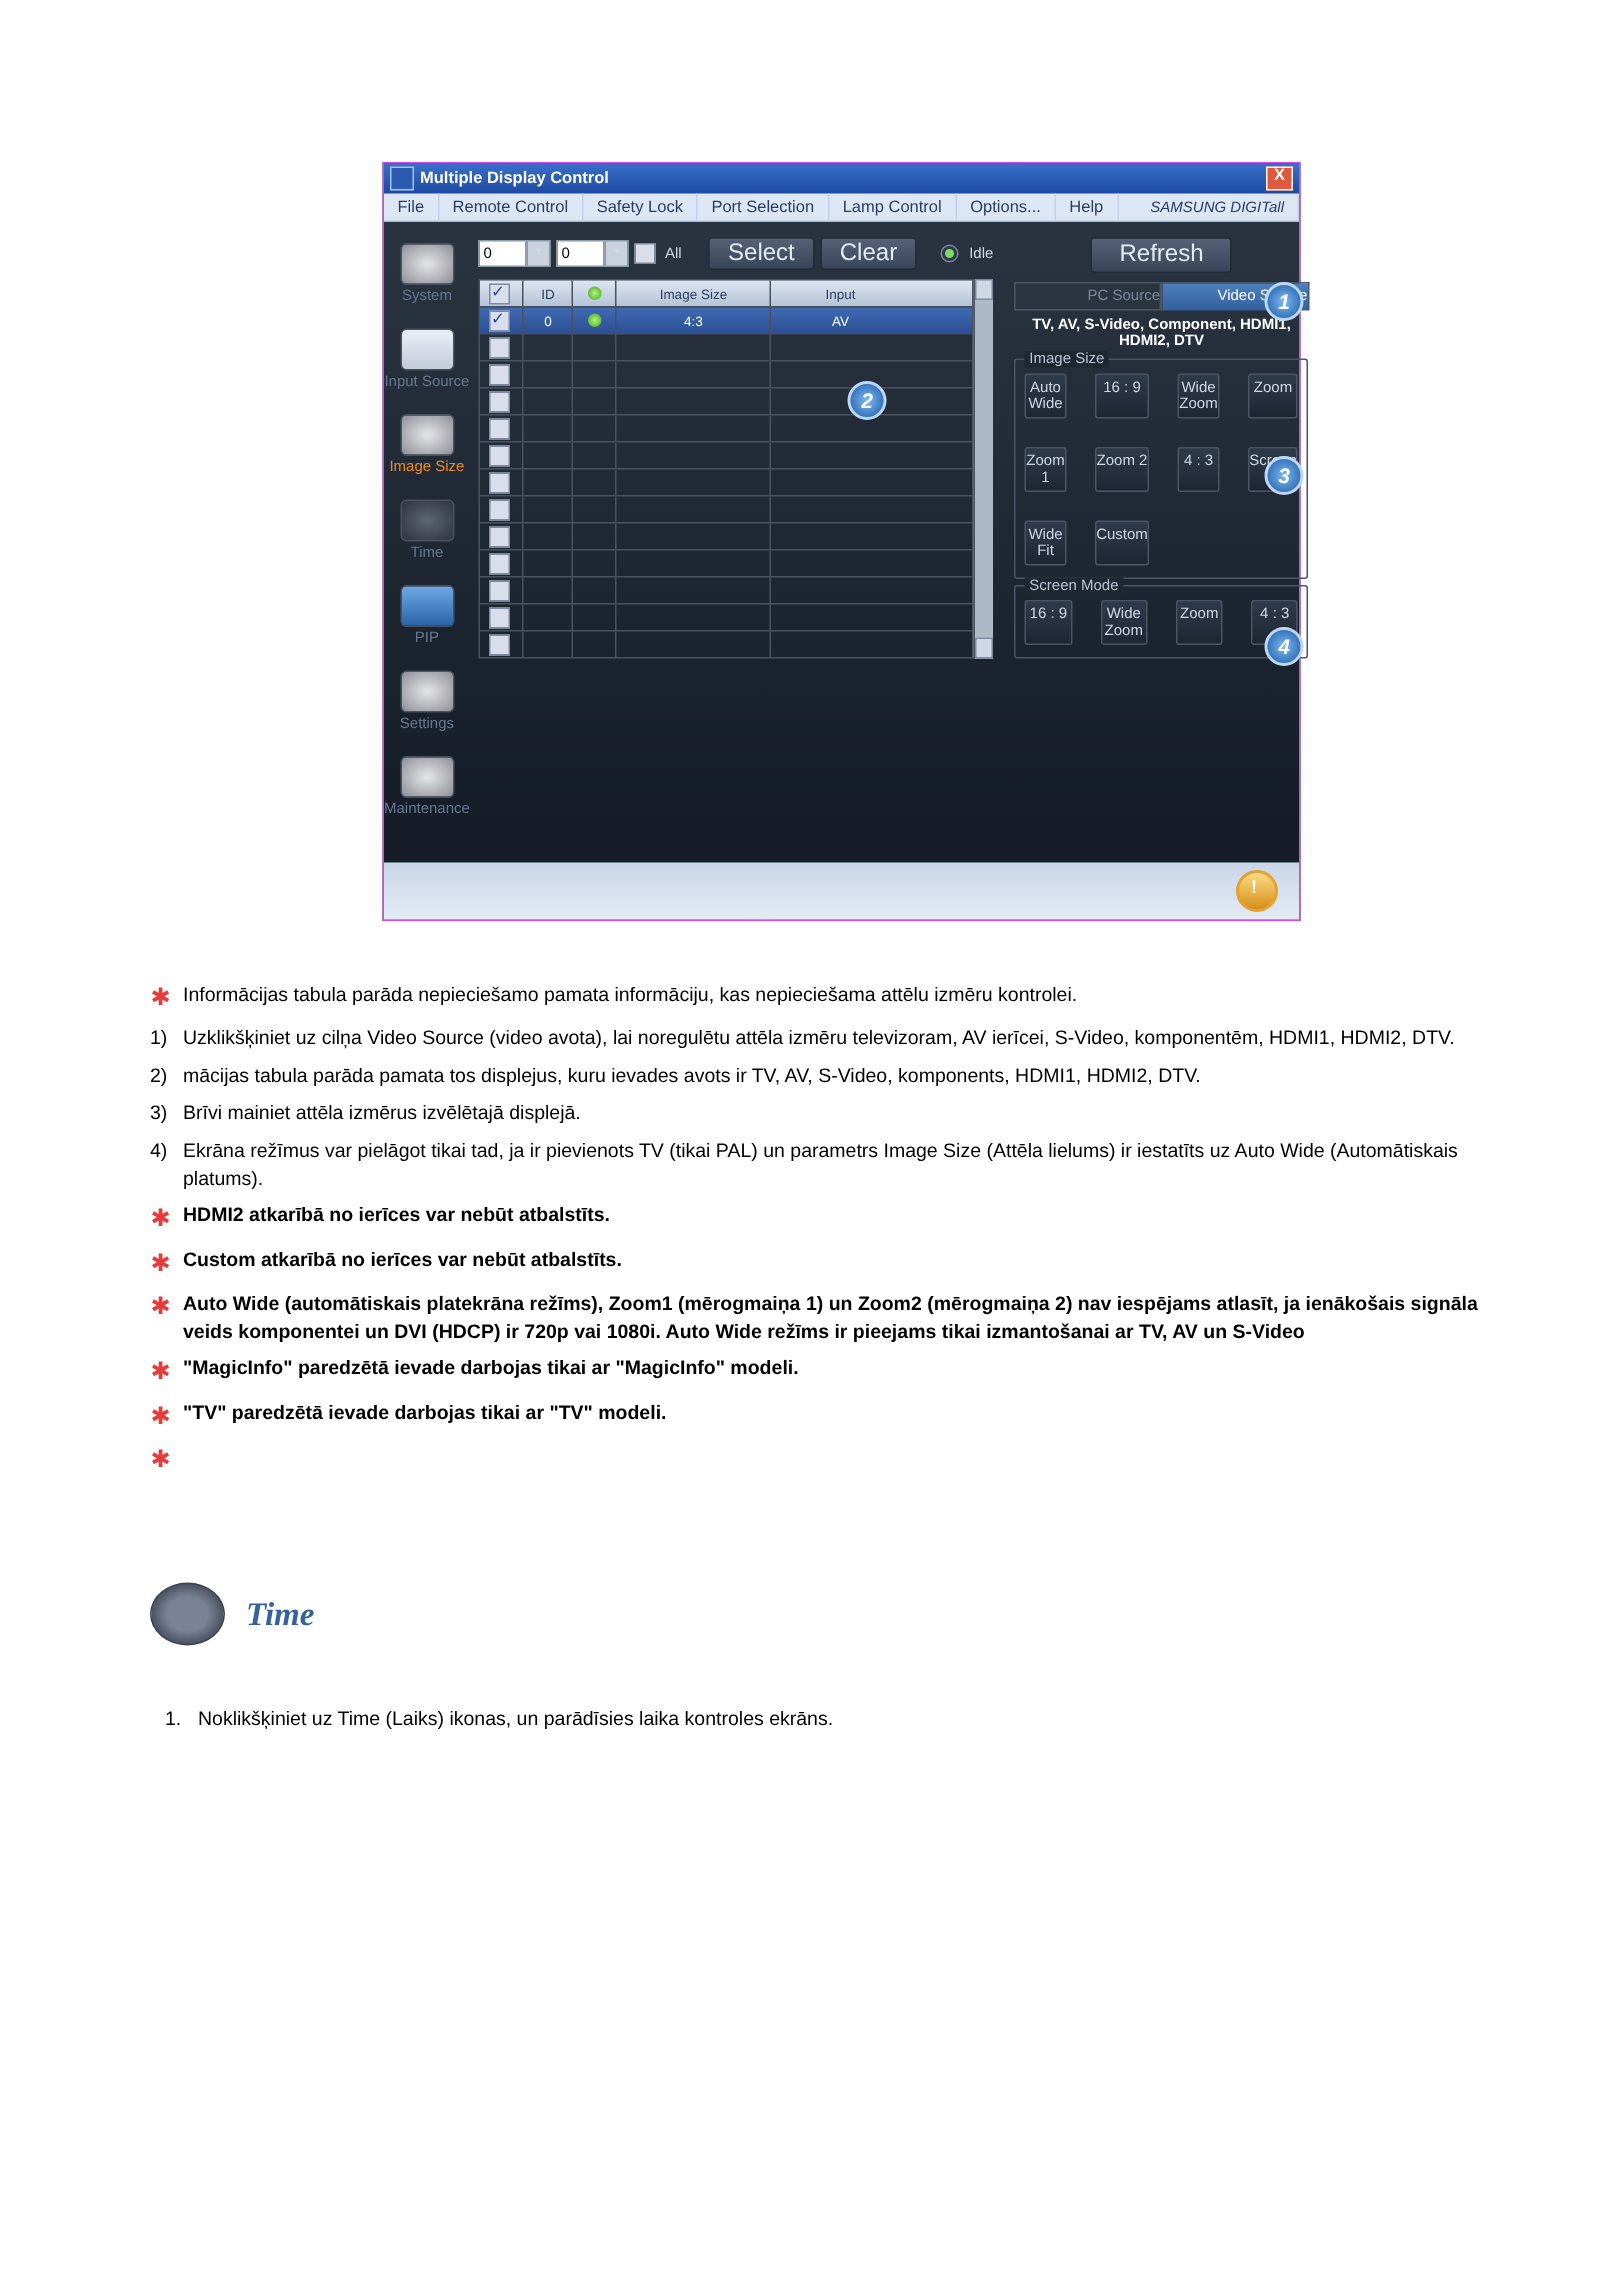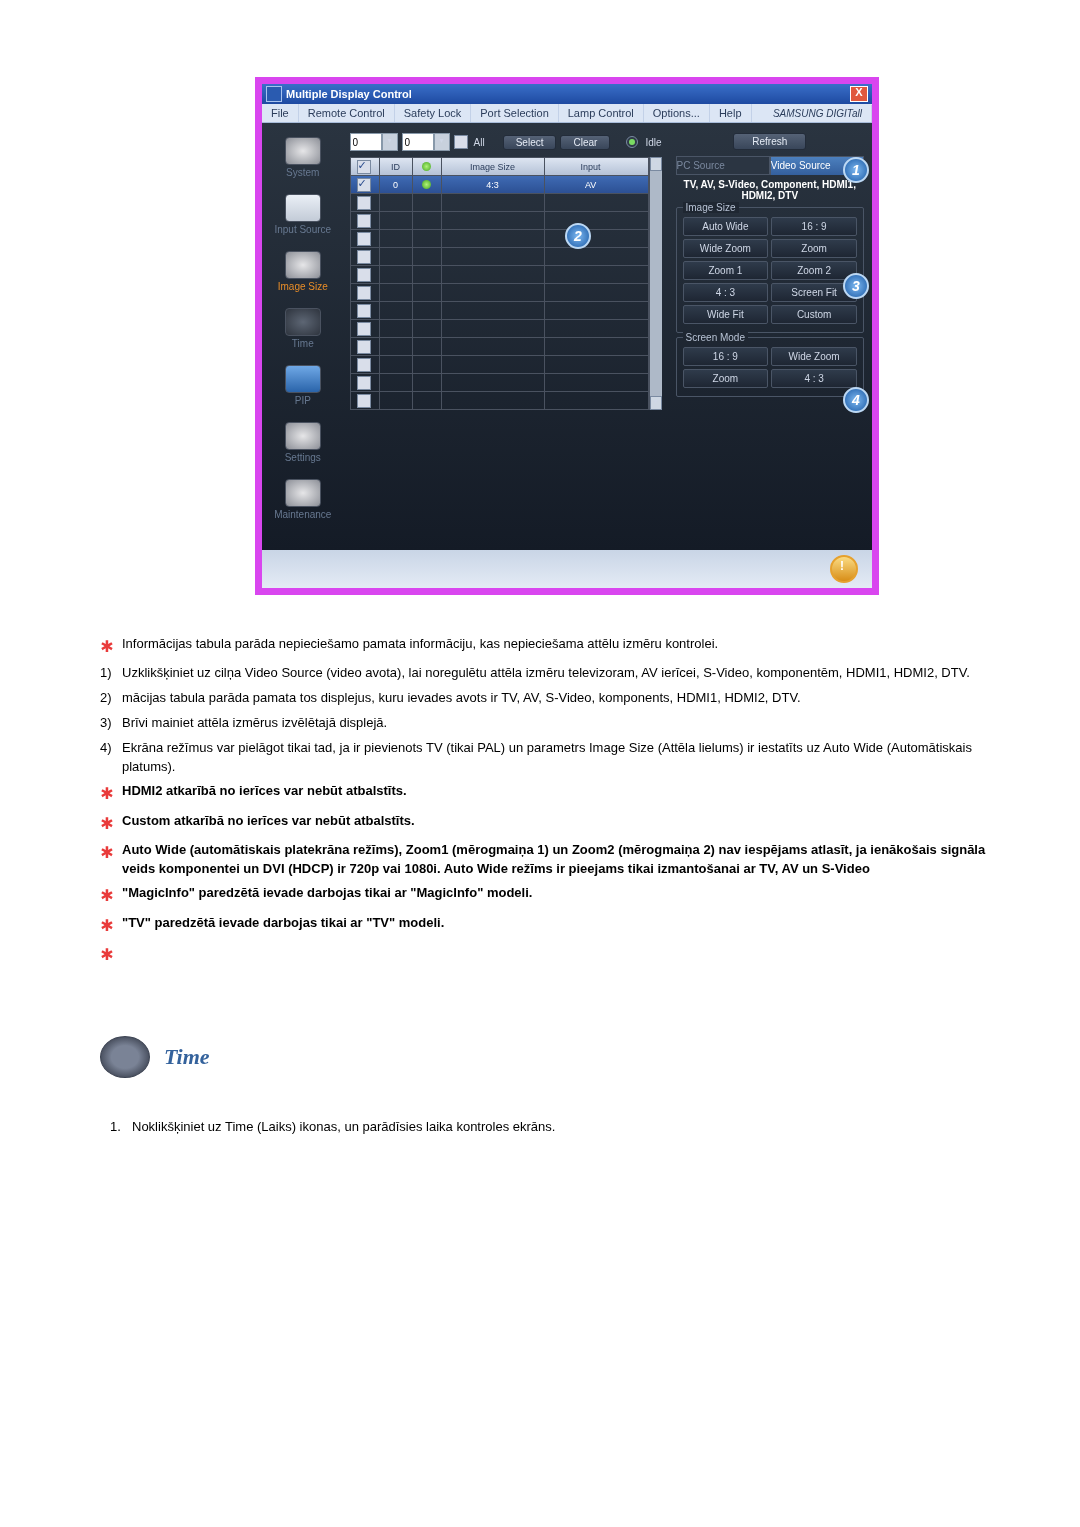--- a/index.html
+++ b/index.html
@@ -1,19 +1,19 @@
 <!DOCTYPE html>
 <html><head>
 <meta charset="utf-8">
 <style>
   body{margin:0;background:#fff;font-family:Verdana,Arial,sans-serif;font-size:12px;color:#000}
   .page{width:1080px;margin:0 auto;background:#fff;padding:0 20px 60px}
 
   
-  .appwin{width:610px;margin:77px auto 30px;border:7px solid #d946ef;background:#14532d}
+  .appwin{width:610px;margin:108px auto 30px;border:1px solid #d946ef;background:#14532d}
   .titlebar{display:flex;align-items:center;background:linear-gradient(#3a6fc9,#1e4aa1);height:20px;padding:0 4px}
   .titlebar-icon{width:14px;height:14px;background:#2a5bb0;border:1px solid #a8c3ef;margin-right:4px}
   .titlebar-text{color:#fff;font-weight:bold;font-size:11px;flex:1}
   .close-btn{width:16px;height:14px;background:#e0583e;border:1px solid #fff;color:#fff;font-size:11px;line-height:11px;text-align:center;font-weight:bold}
   .menubar{display:flex;background:#dce6f5;border-bottom:1px solid #a8bcda;font-size:11px;align-items:center}
   .menubar div{padding:3px 9px;border-right:1px solid #c3d1e8;color:#2b3d5b}
   .brand{margin-left:auto;border:none;color:#8497bc;font-style:italic;font-size:10px}
 
   .appbody{display:flex;background:linear-gradient(#2a3440,#141b26)}
 
@@ -26,47 +26,47 @@
   .side-ico.tim{background:radial-gradient(#5d6674,#2e343e)}
   .side-ico.pip{background:linear-gradient(#6fa8e6,#2a64aa)}
 
   .main{flex:1;padding:10px 6px;color:#cfd7e6;font-size:10px}
   .toprow{display:flex;align-items:center;gap:4px;margin-bottom:6px}
   .spin{display:inline-flex}
   .spin input{width:26px;height:14px;background:#fff;border:1px solid #8899aa;font-size:10px}
   .spin-btn{width:14px;height:16px;background:#c8d1dd;border:1px solid #8899aa;font-size:8px;text-align:center;line-height:14px}
   .cb{width:12px;height:12px;border:1px solid #7a8aa1;background:#d9deea;display:inline-block;margin-right:2px;position:relative}
   .cb.checked::after{content:"✓";position:absolute;top:-2px;left:0;font-size:11px;color:#2a4b8e}
-  .pillbtn{background:linear-gradient(#556276,#39465a);border:1px solid #232c3a;color:#e4eaf4;border-radius:3px;padding:1px 12px;font-size:10px}
+  .pillbtn{background:linear-gradient(#556276,#39465a);border:1px solid #232c3a;color:#e4eaf4;border-radius:3px;padding:1px 12px;font-size:16px}
   .radio-dot{width:10px;height:10px;border-radius:50%;border:1px solid #7a8aa1;background:#2f3a48;display:inline-block;margin-right:3px;position:relative}
   .radio-dot::after{content:"";position:absolute;inset:2px;border-radius:50%;background:#7bdc63}
 
   .table{border:1px solid #4a5260;font-size:9px}
   .thead,.trow{display:flex;align-items:flex-start;height:17px}
   .thead{background:linear-gradient(#dde5f1,#b5c2d7);color:#2b3d5b}
   .trow{border-top:1px solid #4a5260}
   .trow:nth-child(2){background:linear-gradient(#3f6bb4,#2c5094);color:#fff}
   .cell{border-right:1px solid #4a5260;padding:0 3px;height:100%;display:flex;align-items:center;justify-content:center}
   .c-chk{width:22px}
   .c-id{width:26px}
   .c-src{width:22px}
   .c-sz{width:96px}
   .c-in{width:86px;border-right:none}
   .scroll{width:12px;background:#aeb9c8;border-left:1px solid #4a5260;position:relative}
   .scroll .sbtn{height:12px;background:#ced7e3;border:1px solid #7a8aa1;font-size:8px;text-align:center}
   .green-dot{width:9px;height:9px;border-radius:50%;background:radial-gradient(#b2f37a,#3fa41c)}
 
   .right{width:208px;padding:10px 8px;color:#cfd7e6;font-size:10px}
   .tabs{display:flex;margin-bottom:2px}
-  .tab{flex:1;text-align:left;padding:3px 0;font-size:10px;border:1px solid #4a5566;color:#7a889e;background:#2b3542}
+  .tab{flex:1;text-align:right;padding:3px 0;font-size:10px;border:1px solid #4a5566;color:#7a889e;background:#2b3542}
   .tab.active{background:linear-gradient(#4c80be,#345f9d);color:#fff;border-bottom:none}
   .info-line{text-align:center;font-weight:bold;color:#fff;font-size:10px;margin:4px 0 6px}
   .field{border:1px solid #4a5566;padding:6px 6px 8px;margin-bottom:4px;border-radius:2px}
   .field-leg{font-size:10px;color:#b7c2d4;position:relative;top:-12px;background:#1f2732;padding:0 3px}
-  .btn-grid{display:grid;grid-template-columns:1fr 1fr;gap:3px;margin-top:-8px}
+  .btn-grid{display:grid;grid-template-columns:1fr 1fr 1fr 1fr;gap:19px;margin-top:-8px}
   .obtn{background:linear-gradient(#2f3b4b,#1e2633);border:1px solid #4a5566;color:#cfd7e6;text-align:center;padding:3px 0;border-radius:2px;font-size:10px}
 
   .appfoot{height:38px;background:linear-gradient(#c9d5e6,#e4ebf5);display:flex;justify-content:flex-end;align-items:center;padding-right:14px}
   .foot-ico{width:24px;height:24px;border-radius:50%;background:linear-gradient(#fadb83,#d88e18);border:2px solid #e6a12e;position:relative}
   .foot-ico::after{content:"!";color:#fff;font-weight:bold;position:absolute;left:8px;top:2px}
 
   
   .callout{position:absolute;width:22px;height:22px;border-radius:50%;background:radial-gradient(#7eb8f0,#1a5aa6);border:2px solid #bcd8f4;display:flex;align-items:center;justify-content:center;color:#fff;font-style:italic;font-weight:bold;font-size:14px}
   .appwrap{position:relative;width:610px;margin:0 auto}
 

